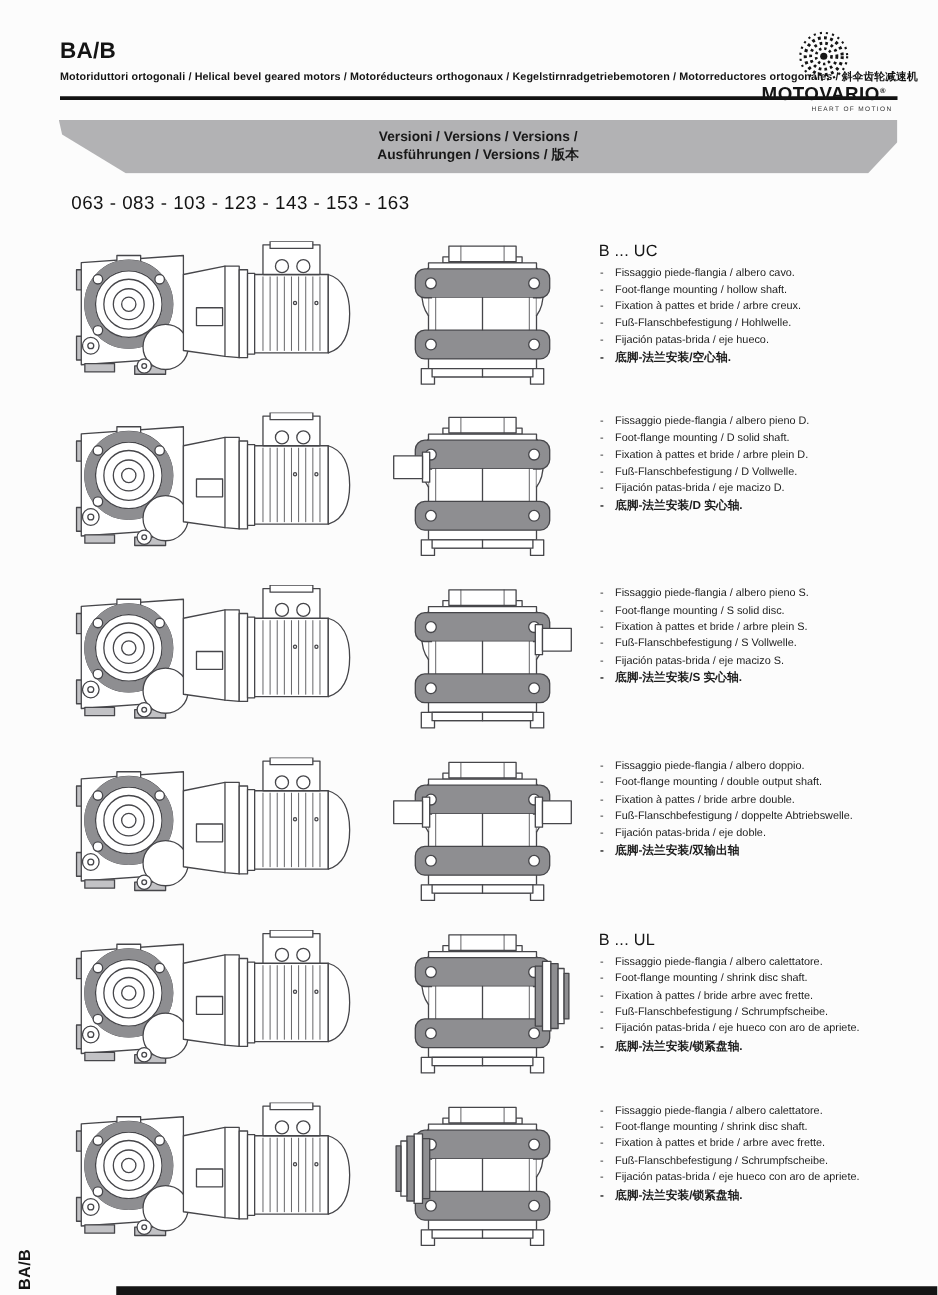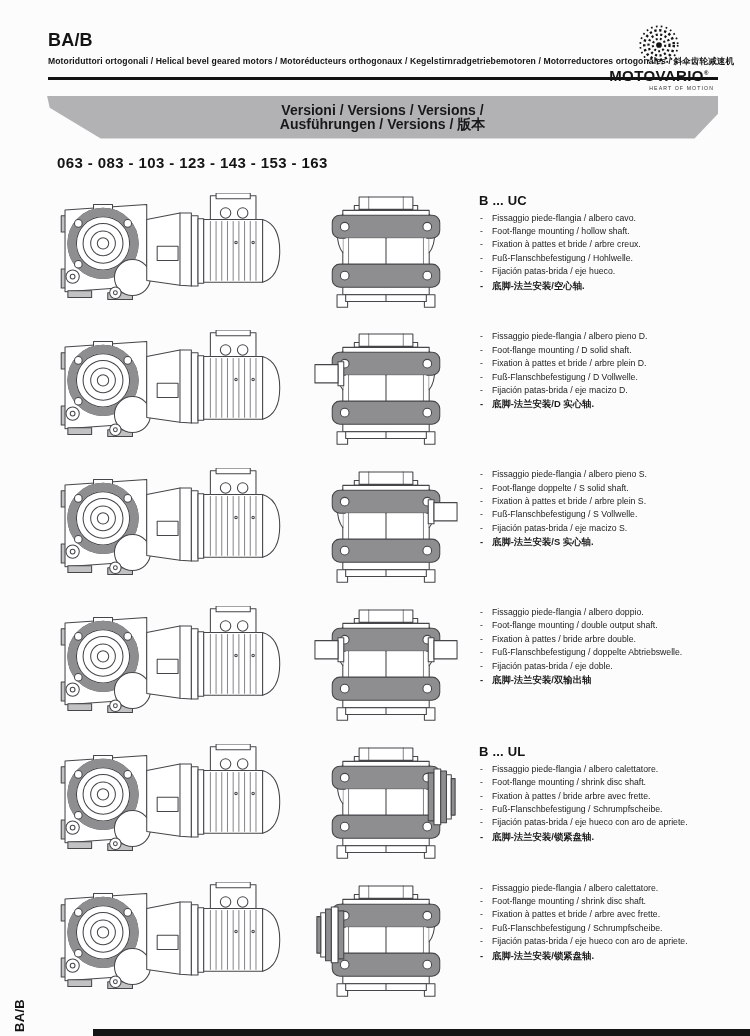--- a/index.html
+++ b/index.html
@@ -20,30 +20,30 @@
   .logo-word{font-size:15px;font-weight:bold;letter-spacing:.4px}
   .logo-word sup{font-size:6px}
   .logo-tag{font-size:5.2px;letter-spacing:1.1px;color:#333;text-align:right;margin-right:4px;margin-top:1px}
   .rule{height:2.6px;background:#121212;margin:9px 32px 0 48px}
   
   .banner{
     margin:16px 32px 0 47px;height:43px;background:var(--banner-gray);
     display:flex;flex-direction:column;justify-content:center;align-items:center;
     clip-path:polygon(0 0,100% 0,100% 42%,96.5% 100%,8% 100%,.4% 28%);
   }
-  .banner div{font-size:14px;font-weight:bold;line-height:14.5px;color:#181818}
-  .models{margin:15px 16px 0 57px;font-size:15px;font-weight:bold;letter-spacing:.4px}
+  .banner div{font-size:11px;font-weight:bold;line-height:14.5px;color:#181818}
+  .models{margin:15px 16px 0 57px;font-size:15px;font-weight:normal;letter-spacing:.4px}
   
   .sections{margin:19px 30px 0 55px}
   .section{display:flex;height:137.8px;align-items:flex-start}
   .d-side{width:230px;height:114px;margin-top:3px;flex:none}
   .d-front{width:148px;height:120px;margin-left:27px;margin-top:5px;flex:none}
   .d-side svg,.d-front svg{width:100%;height:100%}
   .tblock{margin-left:19px;width:262px;padding-top:3px}
-  .tblock h3{font-size:13px;font-weight:bold;margin-bottom:4px;letter-spacing:.2px}
+  .tblock h3{font-size:13px;font-weight:normal;margin-bottom:4px;letter-spacing:.2px}
   .tblock ul{list-style:none}
   .tblock li{display:flex;font-size:8.7px;line-height:13.4px;color:#1c1c1c}
   .tblock li:last-child{font-size:9.4px;font-weight:bold}
   .tblock li .b{width:13px;flex:none;padding-left:1px}
   
   .draw svg{stroke:var(--line);stroke-width:1.1;fill:none;stroke-linejoin:round;stroke-linecap:round}
   .wf{fill:#fff}.gf{fill:var(--drawing-gray)}.lf{fill:#c2c2c5}
   .thin{stroke-width:.7}
   .el{display:none}
   .v-shaft-left  .el-shaft-left{display:inline}
@@ -269,21 +269,21 @@
           <use href="#sym-disc-r" class="el el-disc-right"></use>
         </svg></div>
     <div class="tblock">
       <ul>
         <li>
             <span class="b">-</span>
             <span>Fissaggio piede-flangia / albero pieno S.</span>
           </li>
         <li>
             <span class="b">-</span>
-            <span>Foot-flange doppelte / S solid shaft.</span>
+            <span>Foot-flange mounting / S solid disc.</span>
           </li>
         <li>
             <span class="b">-</span>
             <span>Fixation à pattes et bride / arbre plein S.</span>
           </li>
         <li>
             <span class="b">-</span>
             <span>Fuß-Flanschbefestigung / S Vollwelle.</span>
           </li>
         <li>

